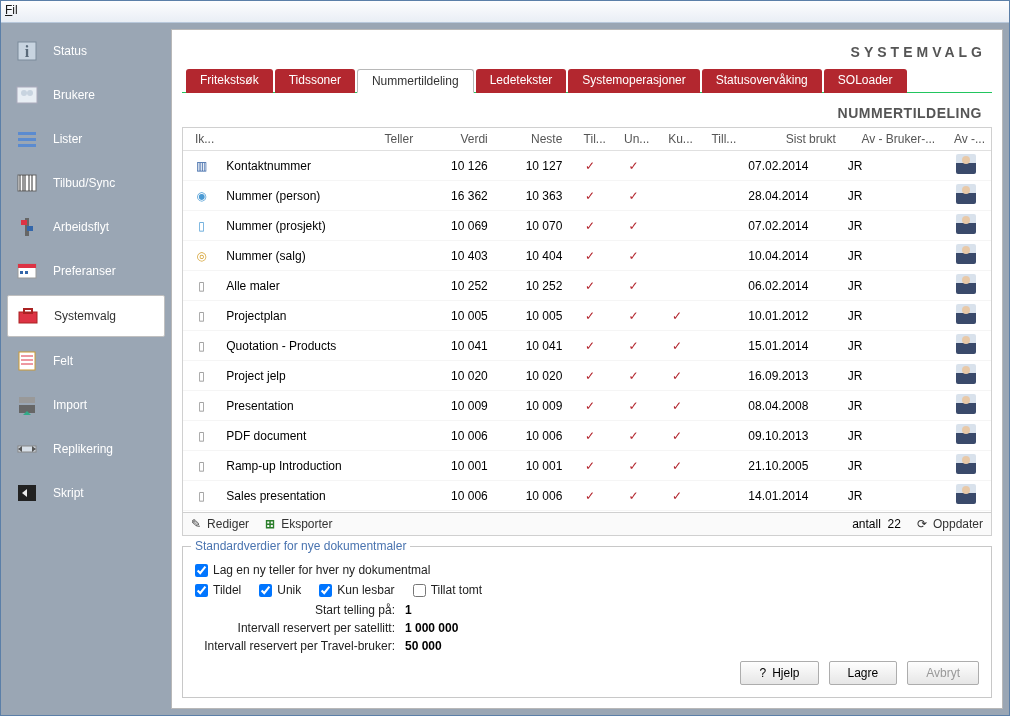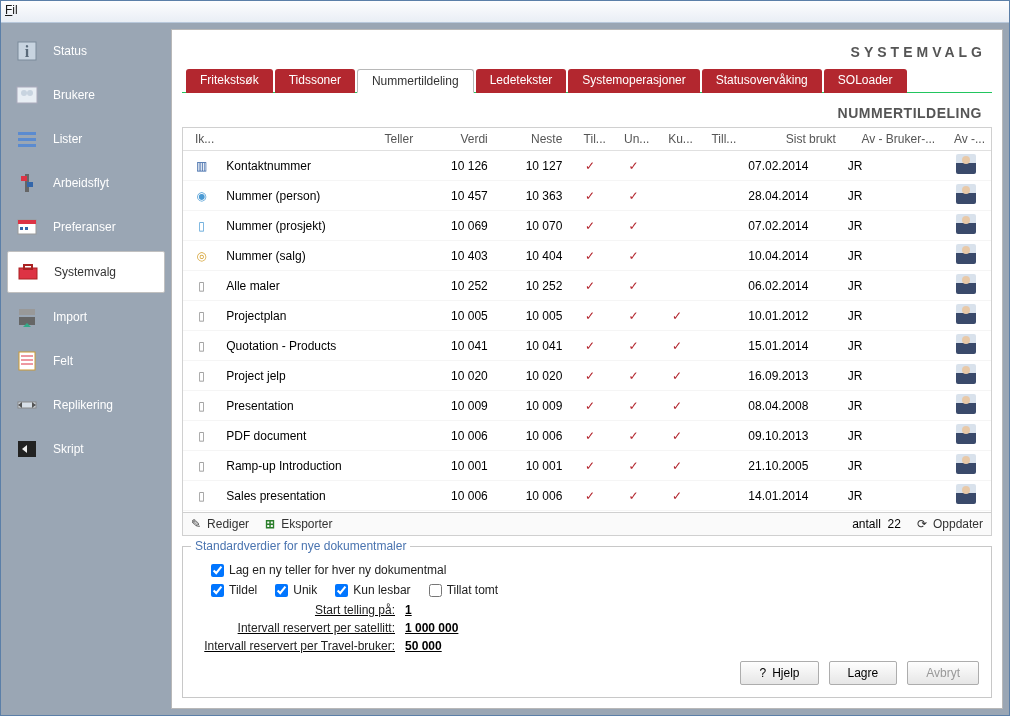--- a/index.html
+++ b/index.html
@@ -26,23 +26,23 @@
 td { padding: 3px 6px; border-bottom: 1px solid #f5f5f5; white-space: nowrap; overflow: hidden; text-overflow: ellipsis; }
 col.c-ik { width: 30px; } col.c-te { width: 160px; } col.c-ve { width: 60px; } col.c-ne { width: 60px; } col.c-t1 { width: 35px; } col.c-un { width: 35px; } col.c-ku { width: 35px; } col.c-ti { width: 35px; } col.c-si { width: 80px; } col.c-av { width: 80px; } col.c-a2 { width: 40px; }
 .chk { color: #b3272f; text-align: center; display: inline-block; width: 100%; }
 .avatar { width: 20px; height: 20px; border-radius: 2px; display: inline-block; background: linear-gradient(#d9e2ec 45%, #3a4a6b 45%); position: relative; }
 .avatar::before { content: ""; position: absolute; width: 8px; height: 8px; background: #e8c9a8; border-radius: 50%; top: 2px; left: 6px; }
 .grid-footer { display: flex; align-items: center; border-top: 1px solid #d0d0d0; padding: 4px 8px; gap: 16px; background: #fafafa; }
 .grid-footer .btn { display: inline-flex; align-items: center; gap: 6px; color: #333; cursor: default; }
 .grid-footer .spacer { flex: 1; }
 .fieldset { border: 1px solid #c8c8c8; margin-top: 10px; padding: 10px 12px 12px; position: relative; }
 .fieldset .legend { position: absolute; top: -8px; left: 8px; background: #fff; padding: 0 4px; color: #4a74b0; font-size: 12px; }
-.chkrow { display: flex; align-items: flex-start; gap: 18px; margin: 6px 16px; color: #222; }
+.chkrow { display: flex; align-items: flex-start; gap: 18px; margin: 6px 0; color: #222; }
 .chkrow label { display: inline-flex; align-items: center; gap: 5px; }
-.valrow { display: flex; align-items: center; margin: 4px 0; text-decoration: underline; }
+.valrow { display: flex; align-items: center; margin: 4px 0; }
 .valrow .lbl { width: 210px; text-align: right; padding-right: 10px; color: #222; }
 .valrow .val { font-weight: 700; }
 .action-row { display: flex; gap: 10px; justify-content: flex-end; margin-top: 8px; }
 .btn2 { border: 1px solid #adadad; background: linear-gradient(#fefefe,#e6e6e6); padding: 4px 18px; border-radius: 2px; cursor: default; display: inline-flex; align-items: center; gap: 6px; }
 .btn2.disabled { color: #999; }
 .num { text-align: right; display: inline-block; width: 100%; }
 .row-ico { display: inline-flex; width: 16px; height: 16px; align-items: center; justify-content: center; }
 td.center { text-align: center; }
 </style>
 </head>
@@ -82,20 +82,35 @@
             <rect x="3" y="5" width="18" height="3" fill="#5b8bd0"></rect>
             <rect x="3" y="11" width="18" height="3" fill="#5b8bd0"></rect>
             <rect x="3" y="17" width="18" height="3" fill="#5b8bd0"></rect>
           </svg>
         </span>
         <span>Lister</span>
       </div>
       <div class="sidebar-item">
         <span class="ico">
           <svg viewBox="0 0 24 24">
+            <rect x="3" y="4" width="18" height="16" fill="#fff" stroke="#666"></rect>
+            <g stroke="#333" stroke-width="1">
+              <line x1="5" y1="4" x2="5" y2="20"></line>
+              <line x1="8" y1="4" x2="8" y2="20"></line>
+              <line x1="10" y1="4" x2="10" y2="20"></line>
+              <line x1="14" y1="4" x2="14" y2="20"></line>
+              <line x1="17" y1="4" x2="17" y2="20"></line>
+            </g>
+          </svg>
+        </span>
+        <span>Tilbud/Sync</span>
+      </div>
+      <div class="sidebar-item">
+        <span class="ico">
+          <svg viewBox="0 0 24 24">
             <rect x="10" y="3" width="4" height="18" fill="#666"></rect>
             <rect x="6" y="5" width="6" height="5" fill="#d34"></rect>
             <rect x="12" y="11" width="6" height="5" fill="#36a"></rect>
           </svg>
         </span>
         <span>Arbeidsflyt</span>
       </div>
       <div class="sidebar-item">
         <span class="ico">
           <svg viewBox="0 0 24 24">
@@ -112,37 +127,37 @@
           <svg viewBox="0 0 24 24">
             <rect x="3" y="8" width="18" height="11" fill="#d34" stroke="#a22"></rect>
             <rect x="8" y="5" width="8" height="4" fill="none" stroke="#a22" stroke-width="2"></rect>
           </svg>
         </span>
         <span>Systemvalg</span>
       </div>
       <div class="sidebar-item">
         <span class="ico">
           <svg viewBox="0 0 24 24">
-            <rect x="4" y="12" width="16" height="8" fill="#666"></rect>
-            <rect x="4" y="4" width="16" height="6" fill="#999"></rect>
-            <polygon points="12,18 8,22 16,22" fill="#3a8"></polygon>
-          </svg>
-        </span>
-        <span>Import</span>
-      </div>
-      <div class="sidebar-item">
-        <span class="ico">
-          <svg viewBox="0 0 24 24">
             <rect x="4" y="3" width="16" height="18" fill="#fff" stroke="#c93"></rect>
             <line x1="6" y1="7" x2="18" y2="7" stroke="#d34"></line>
             <line x1="6" y1="11" x2="18" y2="11" stroke="#d34"></line>
             <line x1="6" y1="15" x2="18" y2="15" stroke="#d34"></line>
           </svg>
         </span>
         <span>Felt</span>
+      </div>
+      <div class="sidebar-item">
+        <span class="ico">
+          <svg viewBox="0 0 24 24">
+            <rect x="4" y="12" width="16" height="8" fill="#666"></rect>
+            <rect x="4" y="4" width="16" height="6" fill="#999"></rect>
+            <polygon points="12,18 8,22 16,22" fill="#3a8"></polygon>
+          </svg>
+        </span>
+        <span>Import</span>
       </div>
       <div class="sidebar-item">
         <span class="ico">
           <svg viewBox="0 0 24 24">
             <rect x="3" y="9" width="18" height="6" fill="#d8e0e8" stroke="#888"></rect>
             <polygon points="3,12 7,9 7,15" fill="#555"></polygon>
             <polygon points="21,12 17,9 17,15" fill="#555"></polygon>
           </svg>
         </span>
         <span>Replikering</span>
@@ -214,21 +229,21 @@
                 <td class="center"></td>
                 <td>07.02.2014</td>
                 <td>JR</td>
                 <td class="center"><span class="avatar"></span></td>
               </tr>
               <tr>
                 <td class="center"><span class="row-ico">
                     <span style="color:#4a9ad4">◉</span>
                   </span></td>
                 <td>Nummer (person)</td>
-                <td><span class="num">10 457</span></td>
+                <td><span class="num">16 362</span></td>
                 <td><span class="num">10 363</span></td>
                 <td class="center"><span class="chk">✓</span></td>
                 <td class="center"><span class="chk">✓</span></td>
                 <td class="center"></td>
                 <td class="center"></td>
                 <td>28.04.2014</td>
                 <td>JR</td>
                 <td class="center"><span class="avatar"></span></td>
               </tr>
               <tr>

